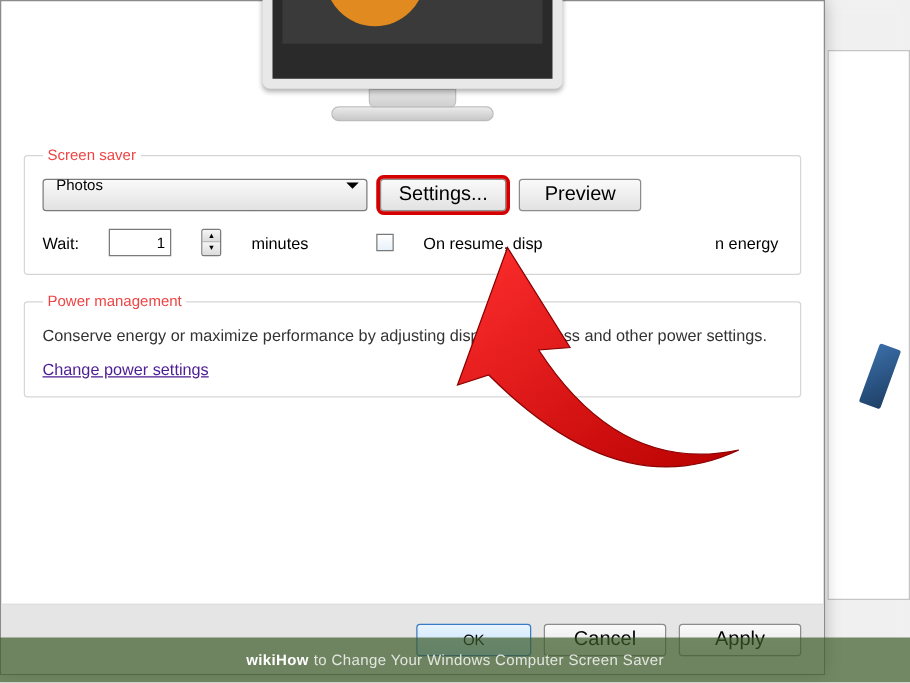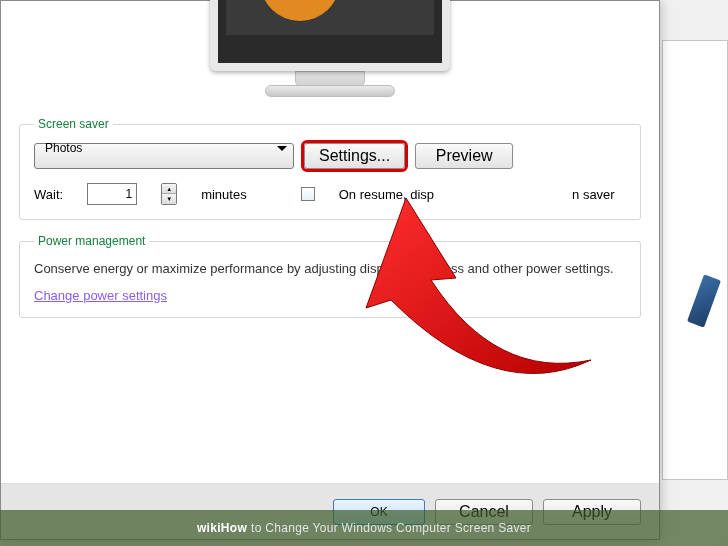--- a/index.html
+++ b/index.html
@@ -87,21 +87,21 @@
 }
 
 fieldset {
   border: 1px solid #d6d6d6;
   border-radius: 3px;
   margin-bottom: 14px;
   padding: 12px 14px 14px 14px;
 }
 fieldset legend {
   padding: 0 4px;
-  color: #15803d;
+  color: #ef4444;
   font-size: 12px;
 }
 
 .row { display: flex; align-items: center; gap: 10px; }
 
 .dropdown {
   flex: 0 0 260px;
   height: 26px;
   border: 1px solid #7a7a7a;
   border-radius: 3px;
@@ -176,21 +176,21 @@
   cursor: pointer;
 }
 
 .power-text {
   font-size: 13px;
   color: #333;
   line-height: 1.35;
   margin-bottom: 10px;
 }
 .link {
-  color: #8b5cf6;
+  color: #4c1d95;
   text-decoration: underline;
   cursor: pointer;
   font-size: 13px;
 }
 
 .button-bar {
   position: absolute;
   bottom: 0; left: 0; right: 0;
   height: 56px;
   background: #e5e5e5;
@@ -302,21 +302,21 @@
         <input class="wait-input" value="1" style="">
         <div class="spinner">
           <button>▲</button>
           <button>▼</button>
         </div>
         <span>minutes</span>
         <span style="width:6px"></span>
         <span class="checkbox"></span>
         <span>On resume, disp</span>
         <span style="width:90px"></span>
-        <span>n saver</span>
+        <span>n energy</span>
       </div>
     </fieldset>
 
     <fieldset>
       <legend>Power management</legend>
       <div class="power-text">Conserve energy or maximize performance by adjusting display brightness and other power settings.</div>
       <a class="link">Change power settings</a>
     </fieldset>
 
   </div>

